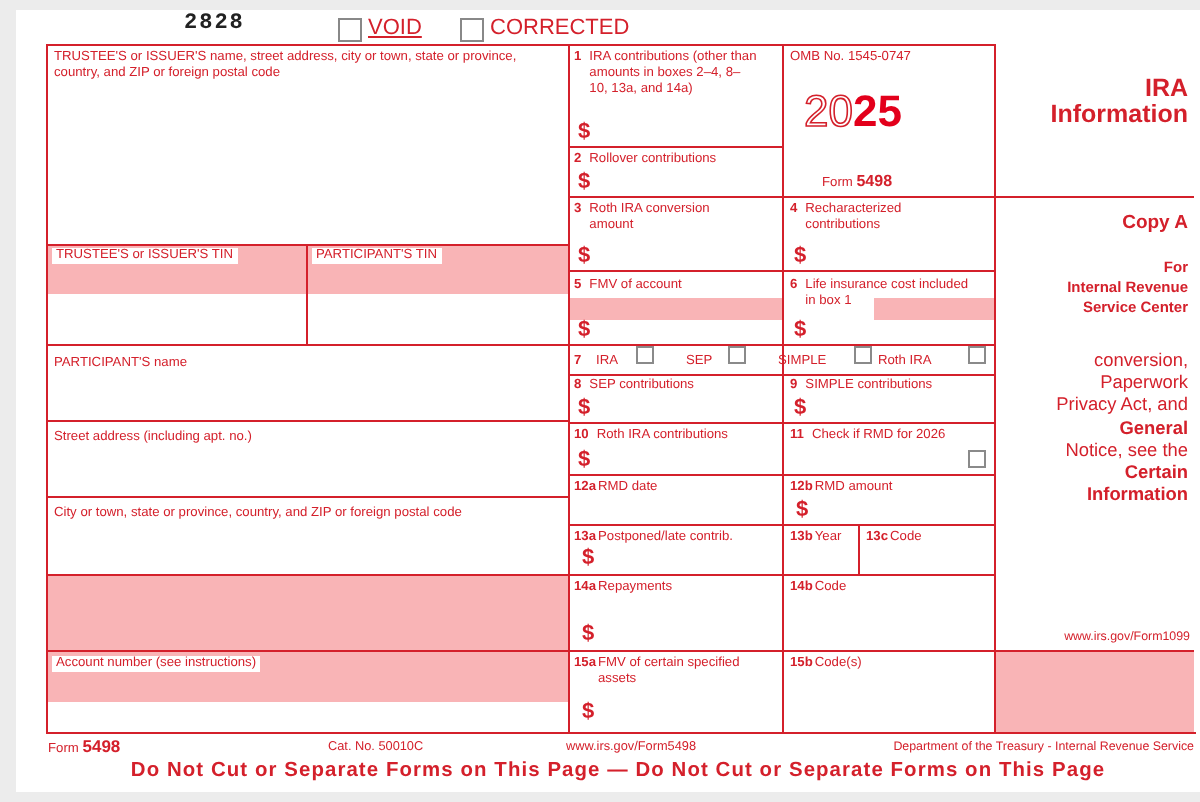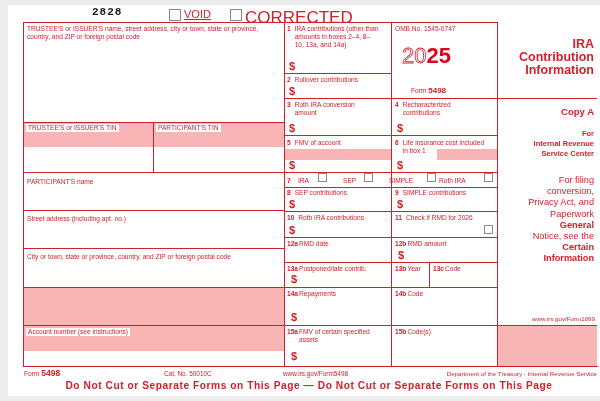--- a/index.html
+++ b/index.html
@@ -19,21 +19,21 @@
 </style>
 </head>
 <body>
 
 <div class="page"></div>
 
 <div class="abs" style="left:92px;top:6px;font-family:Liberation Mono, monospace;font-size:11px;color:#222;font-weight:bold;letter-spacing:1px;">2828</div>
 <div class="hdr-chk" style="left:169px;top:9px;"></div>
 <div class="abs" style="left:184px;top:8px;font-size:11px;color:#d4202b;text-decoration:underline;">VOID</div>
 <div class="hdr-chk" style="left:230px;top:9px;"></div>
-<div class="abs" style="left:245px;top:8px;font-size:17px;color:#d4202b;text-align:center;">CORRECTED</div>
+<div class="abs" style="left:245px;top:8px;font-size:11px;color:#d4202b;text-align:center;">CORRECTED</div>
 
 <div class="shade" style="left:24px;top:123px;width:260px;height:24px;"></div>
 <div class="shade" style="left:285px;top:149px;width:106px;height:11px;"></div>
 <div class="shade" style="left:437px;top:149px;width:60px;height:11px;"></div>
 <div class="shade" style="left:24px;top:288px;width:260px;height:37px;"></div>
 <div class="shade" style="left:24px;top:325px;width:260px;height:26px;"></div>
 <div class="shade" style="left:498px;top:326px;width:99px;height:40px;"></div>
 
 <div class="hline" style="left:23px;top:22px;width:475px;"></div>
 <div class="vline" style="left:23px;top:22px;height:344px;"></div>
@@ -96,21 +96,20 @@
 <div class="abs" style="left:402px;top:43px;font-size:22px;font-weight:bold;">
   <span style="color:#fff;-webkit-text-stroke:0.8px #d4202b;font-weight:normal;">20</span><span style="color:#e3001b;">25</span>
 </div>
 <div class="abs" style="left:411px;top:86px;font-size:6.6px;">
   <span>Form</span>
   <span style="font-weight:bold;font-size:8px;">5498</span>
 </div>
 
 <div class="abs" style="left:500px;top:38px;width:94px;text-align:right;font-size:12.5px;font-weight:bold;line-height:13px;">
   <div>IRA</div>
-  <div>Contribution</div>
   <div>Information</div>
 </div>
 
 <div class="lbl" style="left:287px;top:101px;width:102px;">
   <span class="num">3</span><span style="display:inline-block;width:70px;vertical-align:top;">Roth IRA conversion amount</span>
 </div>
 <div class="dollar" style="left:289px;top:122px;">$</div>
 <div class="abs" style="left:298px;top:120px;width:90px;height:14px;"></div>
 <div class="lbl" style="left:395px;top:101px;width:100px;">
   <span class="num">4</span><span style="display:inline-block;width:60px;vertical-align:top;">Recharacterized contributions</span>
@@ -118,24 +117,23 @@
 <div class="dollar" style="left:397px;top:122px;">$</div>
 <div class="abs" style="left:406px;top:120px;width:88px;height:14px;"></div>
 
 <div class="abs" style="left:500px;top:106px;width:94px;text-align:right;font-size:9.5px;font-weight:bold;">Copy A</div>
 <div class="abs" style="left:500px;top:129px;width:94px;text-align:right;font-size:7.5px;font-weight:bold;">For</div>
 <div class="abs" style="left:500px;top:139px;width:94px;text-align:right;font-size:7.5px;font-weight:bold;line-height:10px;">
   <div>Internal Revenue</div>
   <div>Service Center</div>
 </div>
 <div class="abs" style="left:498px;top:175px;width:96px;text-align:right;font-size:9.2px;line-height:11.2px;">
-  <div>For filing</div>
   <div>conversion,</div>
+  <div>Paperwork</div>
   <div>Privacy Act, and</div>
-  <div>Paperwork</div>
   <div style="font-weight:bold;">General</div>
   <div>Notice, see the</div>
   <div style="font-weight:bold;">Certain</div>
   <div style="font-weight:bold;">Information</div>
 </div>
 <div class="abs" style="left:498px;top:315px;width:97px;text-align:right;font-size:6.2px;">www.irs.gov/Form1099</div>
 
 <div class="lbl" style="left:287px;top:139px;">
   <span class="num">5</span><span>FMV of account</span>
 </div>

